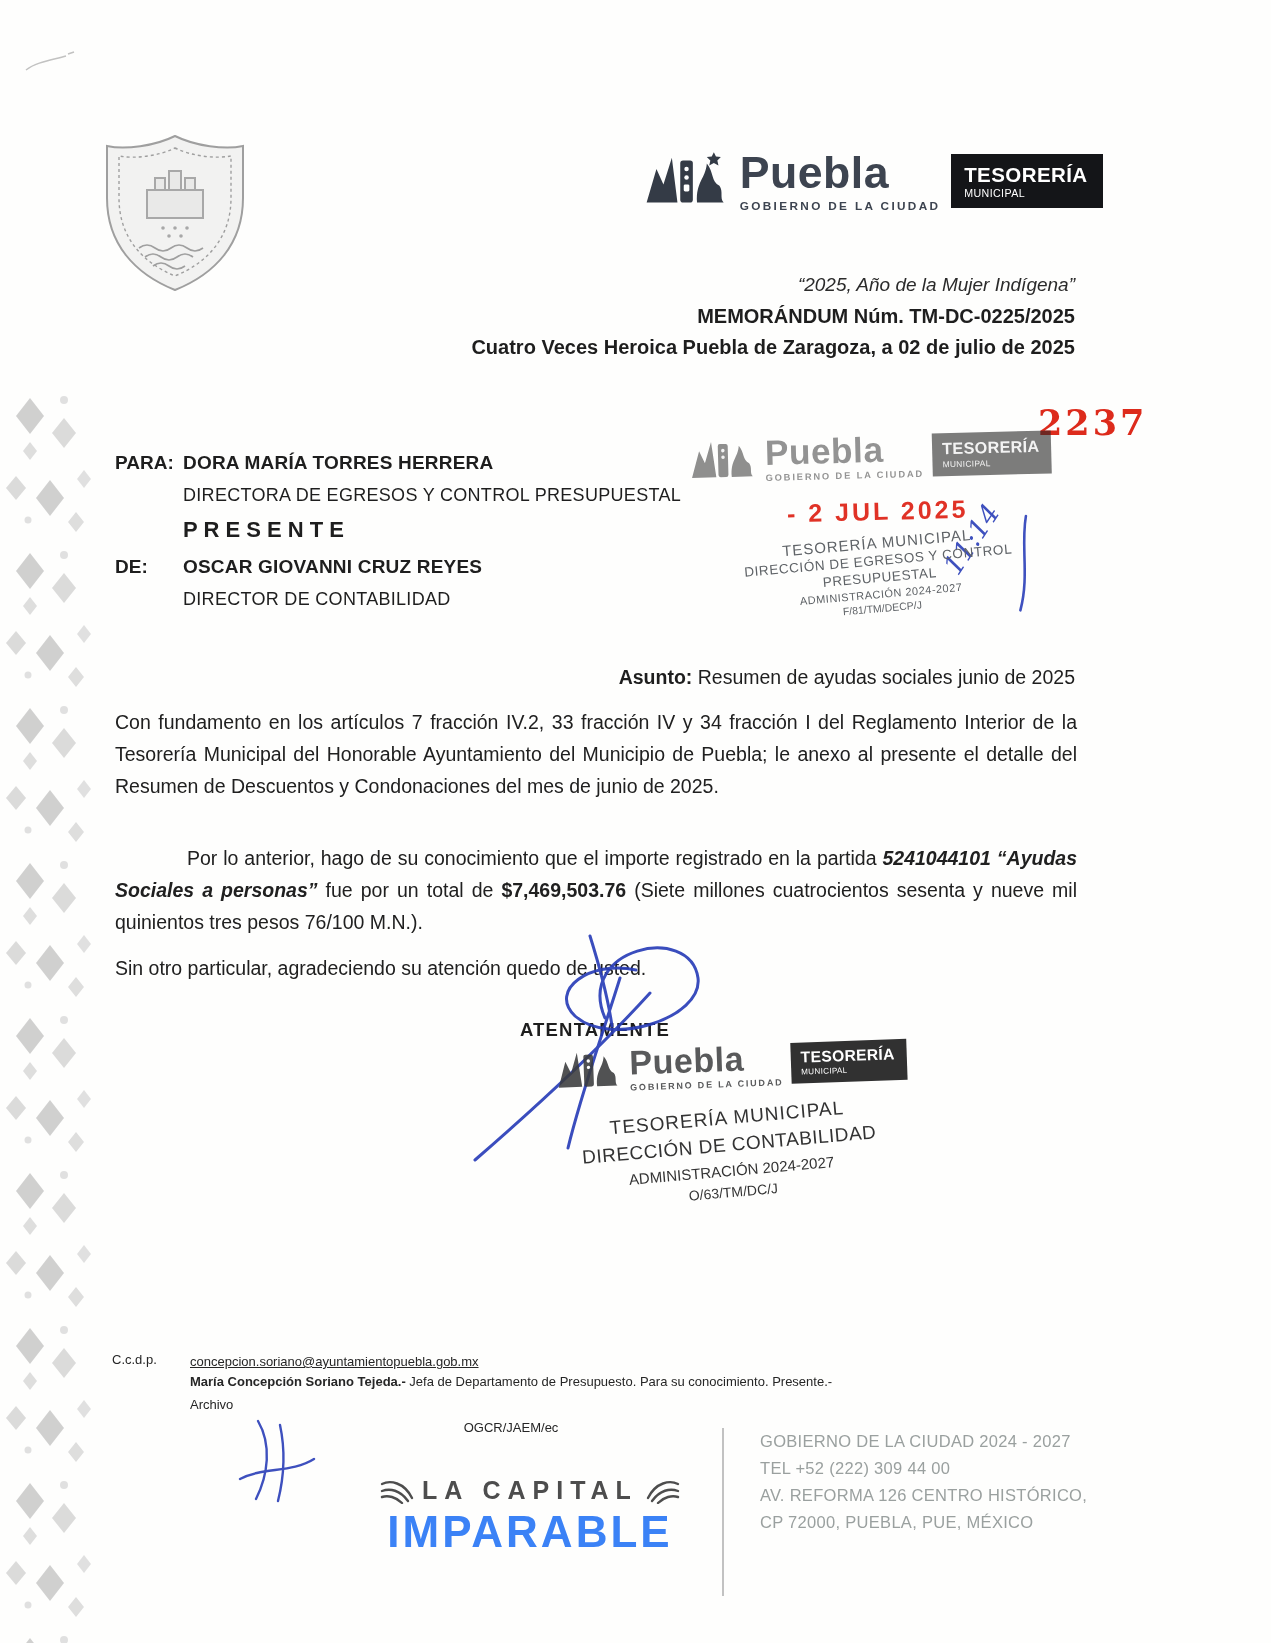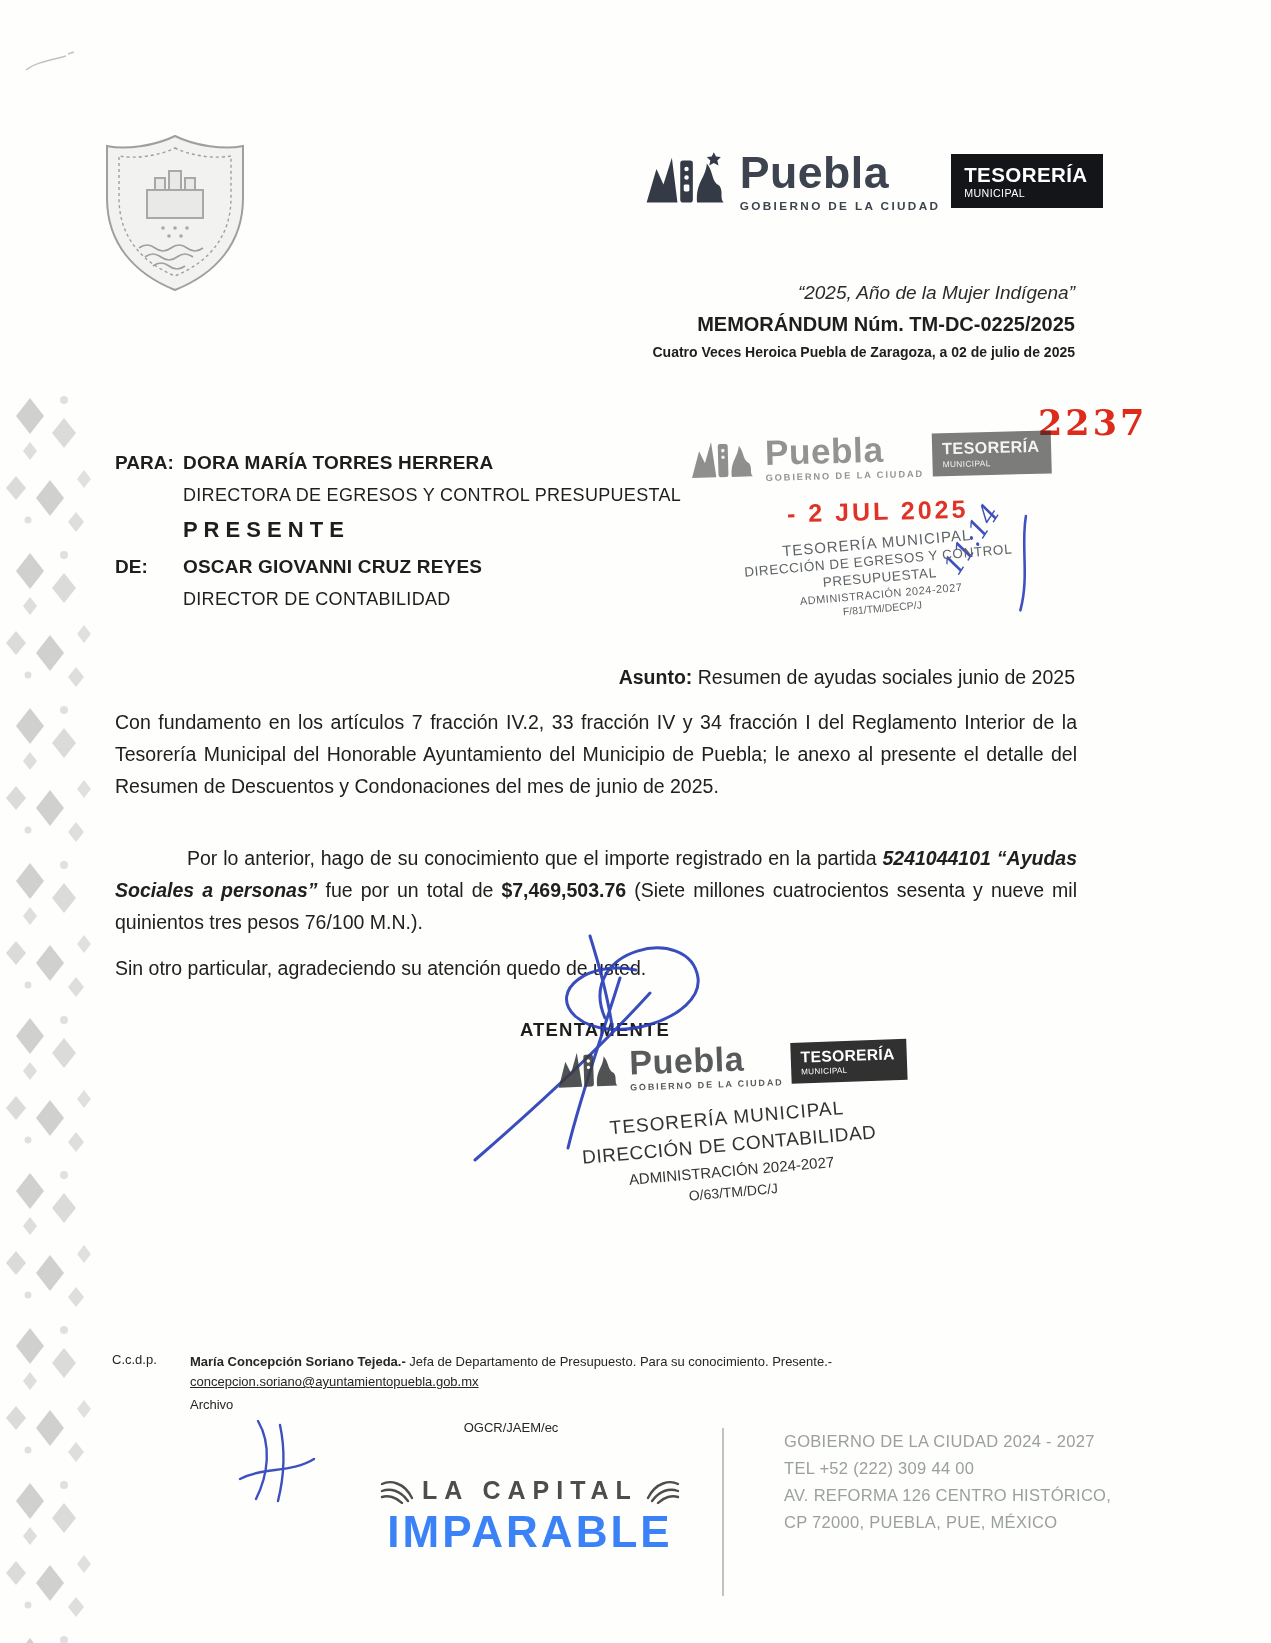--- a/index.html
+++ b/index.html
@@ -24,24 +24,24 @@
   .brand-text { margin-left:.35em; }
   .brand-name { font-size:2.35em; font-weight:bold; color:#3d4450; line-height:1; letter-spacing:.5px; }
   .brand-sub  { font-size:.62em; font-weight:bold; letter-spacing:.2em; color:#3d4450; margin-top:3px; }
   .brand-box  { background:#141518; color:#fff; padding:.5em .8em .45em .7em; margin-left:.55em; }
   .brand-box-l1 { font-size:1.08em; font-weight:bold; letter-spacing:.02em; line-height:1.05; }
   .brand-box-l2 { font-size:.56em; letter-spacing:.04em; margin-top:2px; }
 
   .header-brand { position:absolute; left:640px; top:148px; font-size:19px; }
 
   
-  .memo-head { position:absolute; top:282px; right:196px; text-align:right; }
+  .memo-head { position:absolute; top:274px; right:196px; text-align:right; }
   .memo-quote { font-style:italic; font-size:19px; color:#2b2b2b; margin-bottom:9px; }
   .memo-num   { font-weight:bold; font-size:20px; margin-bottom:8px; }
-  .memo-date  { font-weight:bold; font-size:14px; }
+  .memo-date  { font-weight:bold; font-size:20px; }
 
   .folio { position:absolute; left:1038px; top:402px; font-family:"DejaVu Serif", serif;
            font-size:35px; color:#dd2b1c; letter-spacing:3px; font-weight:600; }
 
   
   .addr { position:absolute; left:115px; font-size:19px; }
   .recipient { top:452px; }
   .sender { top:556px; }
   .addr-row { display:flex; }
   .addr-label { width:68px; font-weight:bold; }
@@ -105,21 +105,21 @@
   
   .capital { position:absolute; left:360px; top:1476px; width:340px; text-align:center; color:#4d4d4d; }
   .capital-top { display:flex; align-items:center; justify-content:center; gap:8px; }
   .capital-l1 { font-weight:bold; font-size:25px; letter-spacing:7px; }
   .capital-l2 { font-weight:800; font-size:44px; letter-spacing:3px; color:#3b82f6; margin-top:2px; }
   .wing { width:34px; height:26px; }
   .wing.left { transform:scaleX(-1); }
 
   .divider { position:absolute; left:722px; top:1428px; width:2px; height:168px; background:#c2c2c2; }
 
-  .contact { position:absolute; left:784px; top:1428px; font-size:16.5px; color:#9aa09f;
+  .contact { position:absolute; left:760px; top:1428px; font-size:16.5px; color:#9aa09f;
              line-height:27px; letter-spacing:.3px; }
 </style>
 </head>
 <body>
 
 <div class="page">
 
   <svg class="deco-strip" width="95" height="1257" viewBox="0 0 95 1257">
     <defs>
       <pattern id="tal" width="95" height="155" patternUnits="userSpaceOnUse">
@@ -293,22 +293,22 @@
       <div class="s2-l2">DIRECCIÓN DE CONTABILIDAD</div>
       <div class="s2-l3">ADMINISTRACIÓN 2024-2027</div>
       <div class="s2-l4">O/63/TM/DC/J</div>
     </div>
   </div>
 
   <div class="ccdp">
     <div class="ccdp-row">
       <div class="ccdp-label">C.c.d.p.</div>
       <div class="ccdp-content">
+        <div class="cc-line"><a class="cc-email" href="#">concepcion.soriano@ayuntamientopuebla.gob.mx</a></div>
         <div class="cc-line"><span class="cc-name">María Concepción Soriano Tejeda.-</span><span> Jefa de Departamento de Presupuesto. Para su conocimiento. Presente.-</span></div>
-        <div class="cc-line"><a class="cc-email" href="#">concepcion.soriano@ayuntamientopuebla.gob.mx</a></div>
         <div class="cc-line cc-archivo">Archivo</div>
         <div class="cc-line cc-initials">OGCR/JAEM/ec</div>
       </div>
     </div>
   </div>
 
   <svg class="signature-small" width="95" height="90" viewBox="0 0 95 90">
     <g stroke="#2a3eb8" stroke-width="2.4" fill="none" stroke-linecap="round" opacity=".9">
       <path d="M30 6 C44 30 40 60 28 84"></path>
       <path d="M52 10 C58 38 56 62 50 86"></path>

